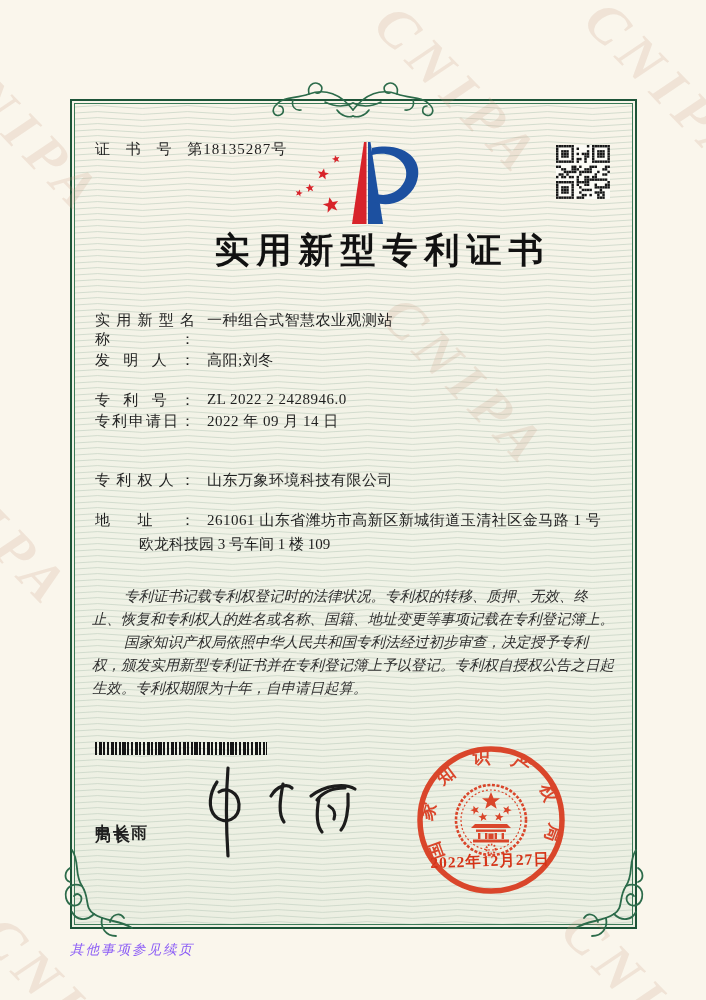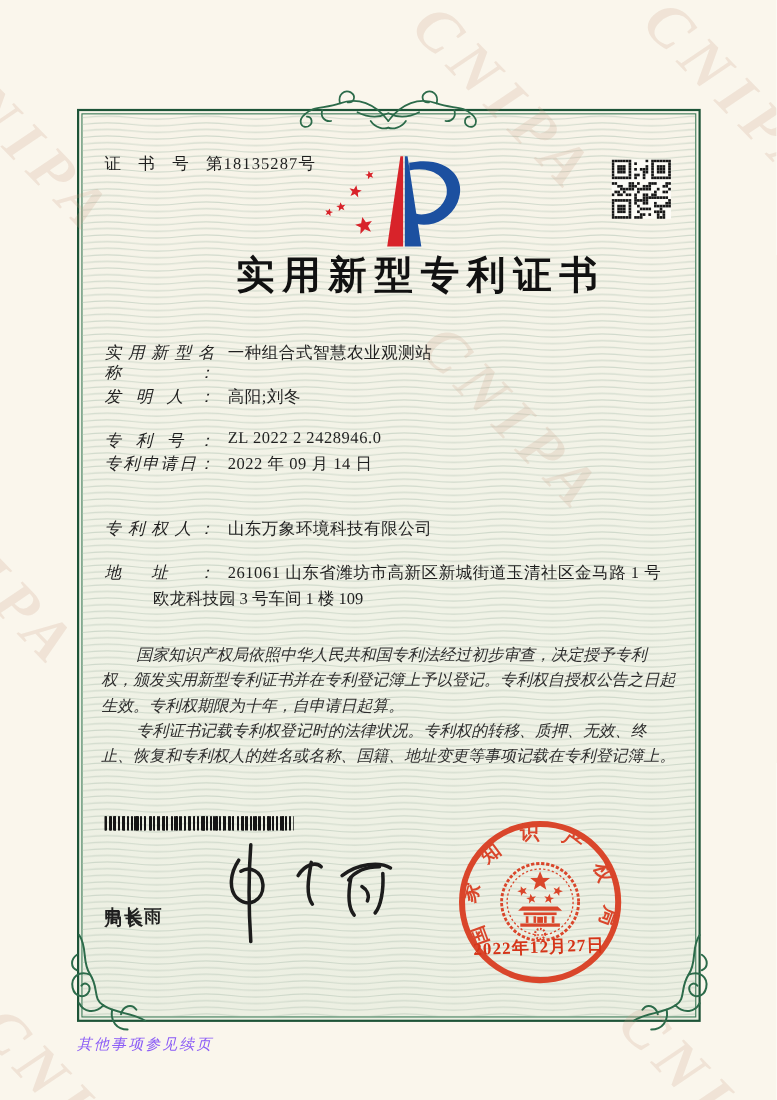--- a/index.html
+++ b/index.html
@@ -35,21 +35,21 @@
   .cert-no .val { margin-left:6px; letter-spacing:1px; }
   .logo { left:284px; top:128px; }
   .qr { left:556px; top:145px; width:54px; height:54px; background:#fcfbf6; }
   .title {
     left:70px; top:227px; width:625px; text-align:center;
     font-size:35px; font-weight:bold; letter-spacing:7px; color:#111;
   }
   .frow { left:95px; width:525px; font-size:15px; }
   .flabel {
     display:inline-block; width:100px; text-align:justify;
-    text-align-last:justify; vertical-align:top;font-style:italic;
+    text-align-last:justify; vertical-align:top;
   }
   .fvalue { margin-left:12px; letter-spacing:0.5px; }
   .addr2 { display:block; margin-left:44px; margin-top:5px; }
   .pair2 { position:absolute; left:273px; top:0; }
   .pair2 .fvalue { margin-left:6px; }
   .notice {
     left:92px; top:585px; width:524px; font-size:14.5px; line-height:1.58;
     font-style:italic; color:#2e2e2e;
   }
   .notice p { text-indent:2.2em; }
@@ -389,22 +389,22 @@
   </div>
   <div class="content frow" style="top:471px">
     <span class="flabel">专利权人：</span><span class="fvalue">山东万象环境科技有限公司</span>
   </div>
   <div class="content frow" style="top:511px">
     <span class="flabel">地址：</span><span class="fvalue">261061 山东省潍坊市高新区新城街道玉清社区金马路 1 号</span>
     <span class="addr2">欧龙科技园 3 号车间 1 楼 109</span>
   </div>
 
   <div class="content notice">
+    <p>专利证书记载专利权登记时的法律状况。专利权的转移、质押、无效、终止、恢复和专利权人的姓名或名称、国籍、地址变更等事项记载在专利登记簿上。</p>
     <p>国家知识产权局依照中华人民共和国专利法经过初步审查，决定授予专利权，颁发实用新型专利证书并在专利登记簿上予以登记。专利权自授权公告之日起生效。专利权期限为十年，自申请日起算。</p>
-    <p>专利证书记载专利权登记时的法律状况。专利权的转移、质押、无效、终止、恢复和专利权人的姓名或名称、国籍、地址变更等事项记载在专利登记簿上。</p>
   </div>
 
   <div class="content barcode"></div>
 
   <div class="content director-title">局长</div>
   <div class="content director-name">申长雨</div>
 
   <svg class="content signature" width="165" height="100" viewBox="0 0 165 100">
     <g fill="none" stroke="#1c1c1c" stroke-width="3.2" stroke-linecap="round" stroke-linejoin="round">
       <path d="M22 20 C14 32 13 46 20 54 C30 64 45 57 44 42 C43 30 32 25 24 30"></path>

